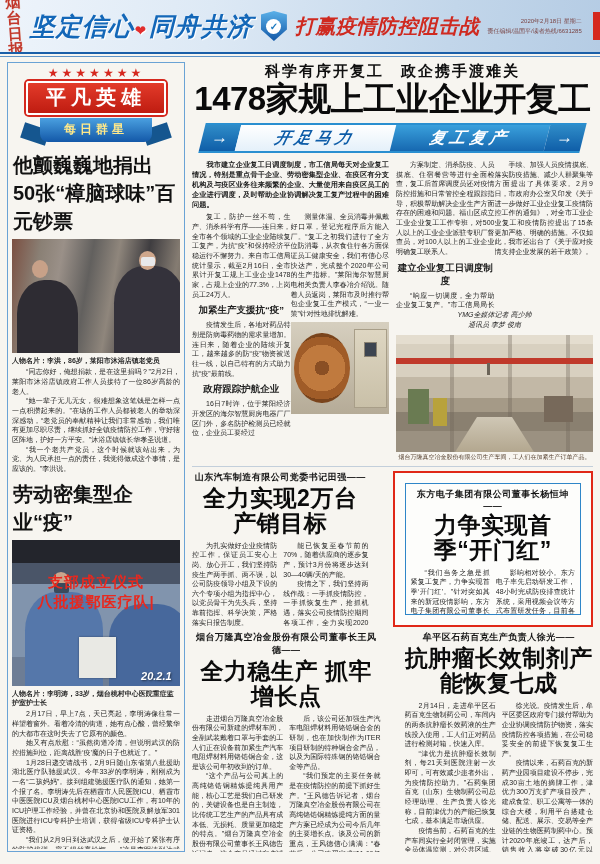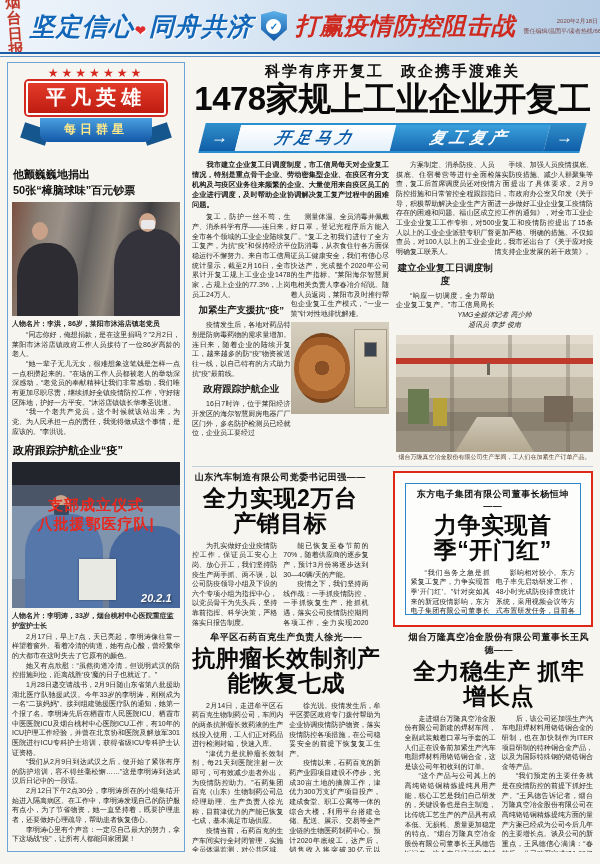--- a/index.html
+++ b/index.html
@@ -7,39 +7,39 @@
   body { font-family:"Liberation Sans", sans-serif; background:#efece6; color:#1f1f1f; }
   .page { width:600px; height:864px; background:#f7f5f0; position:relative; overflow:hidden; }
 
   
   .masthead { height:52px; background:linear-gradient(100deg,#eef4fb 0%,#dde9f5 35%,#c2d6ea 75%,#b5cce4 100%); display:flex; align-items:center; padding:0 5px 0 7px; gap:8px; overflow:hidden; }
   .logo { color:#c2372b; font-weight:bold; font-size:15px; line-height:1.05; width:48px; transform:rotate(-4deg); font-family:"Liberation Serif", serif; text-shadow:0.5px 0.5px 0 #e8d8d0; }
   .slogan { font-size:25px; font-weight:900; font-style:italic; color:#1367b8; letter-spacing:1px; white-space:nowrap; text-shadow:1px 1px 0 #ffffff; display:flex; align-items:center; }
   .heart { color:#e12d2d; font-size:13px; margin:8px 2px 0 1px; font-style:normal; }
   .shield { width:26px; height:30px; flex:none; background:linear-gradient(#5ab0e8,#1258a8); clip-path:polygon(50% 0,100% 12%,100% 62%,50% 100%,0 62%,0 12%); display:flex; align-items:center; justify-content:center; }
   .shield .check { background:#fff; border-radius:50%; width:15px; height:15px; color:#1e7ac0; font-size:10px; font-weight:bold; display:flex; align-items:center; justify-content:center; }
-  .campaign { font-size:24px; font-weight:900; font-style:italic; color:#cf2a20; white-space:nowrap; letter-spacing:0.5px; }
+  .campaign { font-size:20px; font-weight:900; font-style:italic; color:#cf2a20; white-space:nowrap; letter-spacing:0.5px; }
   .mast-right { margin-left:auto; text-align:right; font-size:6px; color:#7a4545; line-height:1.7; white-space:nowrap; }
   .pagenum { background:#d5281e; color:#fff; font-size:19px; font-weight:bold; width:40px; height:28px; flex:none; display:flex; align-items:center; justify-content:center; margin-left:3px; }
   .rule { height:5px; border-top:2px solid #1b5fa8; border-bottom:1px solid #5f94c8; }
 
   
   .content { display:flex; gap:7px; padding:5px 7px 6px; height:801px; }
   .leftcol { width:178px; flex:none; border:1px solid #6aa3d5; padding:4px 4px 2px; display:flex; flex-direction:column; overflow:hidden; }
   .rightcol { flex:1; display:flex; flex-direction:column; overflow:hidden; }
 
   
   .stars { color:#d5281e; text-align:center; font-size:12px; letter-spacing:3px; line-height:1.1; }
   .hero-box { background:linear-gradient(#e33b2a,#bf1c11); color:#fff; font-size:20px; font-weight:900; text-align:center; letter-spacing:5px; padding:1px 0 2px; border:2px solid #fff; box-shadow:0 0 0 2px #d5281e; border-radius:3px; margin:1px 14px 3px; }
-  .ribbon-wrap { position:relative; height:24px; margin-bottom:20px; }
+  .ribbon-wrap { position:relative; height:24px; margin-bottom:4px; }
   .ribbon-wrap::before,.ribbon-wrap::after { content:""; position:absolute; top:8px; width:26px; height:16px; background:#15568f; }
   .ribbon-wrap::before { left:10px; transform:rotate(18deg); }
   .ribbon-wrap::after { right:10px; transform:rotate(-18deg); }
   .ribbon { position:relative; z-index:1; margin:0 28px; background:linear-gradient(#4aa0e0,#1358a8); color:#ffe98a; font-weight:bold; font-size:12px; text-align:center; padding:3px 0 4px; letter-spacing:4px; border-radius:0 0 8px 8px; }
-  .f-headline { font-size:11px; font-weight:900; line-height:1.4; margin:5px 1px 4px; color:#121212; }
+  .f-headline { font-size:20px; font-weight:900; line-height:1.4; margin:5px 1px 4px; color:#121212; }
   .photo { position:relative; overflow:hidden; }
   .photo1 { height:114px; background:linear-gradient(100deg,#7b4f41 0%,#8a8075 16%,#9a9088 28%,#62605e 44%,#8f867c 58%,#3f3d40 74%,#857c72 90%,#6b635a 100%); }
   .p1-fig-a { position:absolute; left:3%; bottom:-2px; width:36%; height:66%; background:#2e2c33; border-radius:45% 45% 0 0; }
   .p1-fig-b { position:absolute; right:-3%; bottom:-2px; width:42%; height:78%; background:#34323b; border-radius:42% 42% 0 0; }
   .p1-head-a { position:absolute; left:12%; top:18%; width:16px; height:18px; background:#c8a188; border-radius:50%; }
   .p1-head-b { position:absolute; right:14%; top:10%; width:17px; height:19px; background:#cfa78c; border-radius:50%; }
   .p1-mask { position:absolute; right:15%; top:16%; width:14px; height:9px; background:#e8e8ea; border-radius:2px; }
   .photo2 { height:146px; background:linear-gradient(#23252c 0 16%,#4a5568 16% 30%,#8194ad 30% 80%,#6d7d95 80%); }
   .p2-suit-a { position:absolute; left:8%; bottom:-2px; width:46%; height:66%; background:#5577aa; border-radius:40% 40% 0 0; }
   .p2-suit-b { position:absolute; right:-6%; bottom:-2px; width:48%; height:58%; background:#47689c; border-radius:40% 40% 0 0; }
@@ -140,21 +140,21 @@
       </div>
       <div class="caption">人物名片：李洪，86岁，莱阳市沐浴店镇老党员</div>
       <div class="f1-paras">
         <p class="para">“同志你好，俺想捐款，是在这里捐吗？”2月2日，莱阳市沐浴店镇政府工作人员接待了一位86岁高龄的老人。</p>
         <p class="para">“她一辈子无儿无女，很难想象这笔钱是怎样一点一点积攒起来的。”在场的工作人员都被老人的举动深深感动，“老党员的奉献精神让我们非常感动，我们唯有更加尽职尽责，继续抓好全镇疫情防控工作，守好辖区阵地，护好一方平安。”沐浴店镇镇长华孝圣说道。</p>
         <p class="para">“我一个老共产党员，这个时候就该站出来，为党、为人民承担一点的责任，我觉得做成这个事情，是应该的。”李洪说。</p>
 
       </div>
 
       <div class="f-headline">
-        <div>政府跟踪护航企业“疫”</div>
+        <div>劳动密集型企业“疫”</div>
       </div>
       <div class="photo photo2">
         <div class="p2-suit-a"></div>
         <div class="p2-suit-b"></div>
         <div class="p2-head"></div>
         <div class="p2-mask2"></div>
         <div class="p2-paper"></div>
         <div class="p2-red">
           <div>支部成立仪式</div>
           <div>八批援鄂医疗队|</div>
@@ -265,50 +265,50 @@
                 <p class="para">疫情数据提供了高效便捷的手段，有效保证了湖北、山东以及烟台市疫情防控大数据采集汇总的准确性。</p>
 
               </div>
             </div>
           </div>
         </div>
       </div>
 
       <div class="row-arts row-de">
         <div class="art">
+          <div class="art-kicker">烟台万隆真空冶金股份有限公司董事长王风德——</div>
+          <div class="art-headline">全力稳生产 抓牢增长点</div>
+          <div class="acols">
+            <div class="mcol">
+              <p class="para">走进烟台万隆真空冶金股份有限公司新建的焊材车间，全副武装戴着口罩与手套的工人们正在设备前加紧生产汽车电阻焊材料用铬锆铜合金，这是该公司年初收到的订单。</p>
+              <p class="para">“这个产品与公司其上的高纯铬锆铜精炼提纯具用产能，核心工艺是我们自己研发的，关键设备也是自主制造，比传统工艺生产的产品具有成本低、无损耗、质量更加稳定的特点。”烟台万隆真空冶金股份有限公司董事长王风德告诉记者，这个产品经过客户试用，取得了良好的使用效果，春节前后，客户下了43吨、复工后又追加订单100吨。</p>
+            </div>
+            <div class="mcol">
+              <p class="para">后，该公司还加强生产汽车电阻焊材料用铬锆铜合金的研制，也在加快制作为ITER项目研制的特种铜合金产品，以及为国际特殊钢的铬锆铜合金等产品。</p>
+              <p class="para">“我们预定的主要任务就是在疫情防控的前提下抓好生产。”王风德告诉记者，烟台万隆真空冶金股份有限公司在高纯铬锆铜精炼提纯方面的量产方案已经成为公司今后几年的主要增长点。谈及公司的新重点，王风德信心满满：“春节后，公司购买完成了1.69亿元的股权增援，通过这些股权变更，公司优化了股东架构和结构，增强了自有资金实力，有利于理顺公司法人治理结构。”王风德表示，公司将抓好管理、加强创新，把握项目投产上量的好机会，走出一条高质量发展的好路子。</p>
+
+            </div>
+          </div>
+        </div>
+        <div class="art">
           <div class="art-kicker">牟平区石药百克生产负责人徐光——</div>
           <div class="art-headline">抗肿瘤长效制剂产能恢复七成</div>
           <div class="acols">
             <div class="mcol">
               <p class="para">2月14日，走进牟平区石药百克生物制药公司，车间内的两条抗肿瘤长效药液的生产线投入使用，工人们正对药品进行检测封箱，快速入库。</p>
               <p class="para">“津优力是抗肿瘤长效制剂，每21天到医院注射一次即可，可有效减少患者外出，为疫情防控助力。”石药集团百克（山东）生物制药公司总经理助理、生产负责人徐光称，目前津优力的产能已恢复七成，基本满足市场供应。</p>
               <p class="para">疫情当前，石药百克的生产车间实行全封闭管理，实施全员体温监测，对公共区域、公共设施每天3次消毒。“我们设置了30间隔离宿舍，对市外返厂人员进行隔离观察，储备了7万个口罩、3吨多消毒液、百余个护目镜等物资，可满足2个月防护需求。”</p>
             </div>
             <div class="mcol">
               <p class="para">徐光说。疫情发生后，牟平区委区政府专门拨付帮助为企业协调疫情防护物资，落实疫情防控各项措施，在公司稳妥安全的前提下恢复复工生产。</p>
               <p class="para">疫情以来，石药百克的新药产业园项目建设不停步，完成30亩土地的摘牌工作，津优力300万支扩产项目投产，建成食堂、职工公寓等一体的综合大楼，利用平台搭建仓储、配送、展示、交易等全产业链的生物医药制药中心。预计2020年底竣工，达产后，销售收入将突破30亿元以上。</p>
               <p class="para byline">
                 <span>YMG全媒体记者 唐嘉</span><br>
                 
               </p>
             </div>
           </div>
         </div>
-        <div class="art">
-          <div class="art-kicker">烟台万隆真空冶金股份有限公司董事长王风德——</div>
-          <div class="art-headline">全力稳生产 抓牢增长点</div>
-          <div class="acols">
-            <div class="mcol">
-              <p class="para">走进烟台万隆真空冶金股份有限公司新建的焊材车间，全副武装戴着口罩与手套的工人们正在设备前加紧生产汽车电阻焊材料用铬锆铜合金，这是该公司年初收到的订单。</p>
-              <p class="para">“这个产品与公司其上的高纯铬锆铜精炼提纯具用产能，核心工艺是我们自己研发的，关键设备也是自主制造，比传统工艺生产的产品具有成本低、无损耗、质量更加稳定的特点。”烟台万隆真空冶金股份有限公司董事长王风德告诉记者，这个产品经过客户试用，取得了良好的使用效果，春节前后，客户下了43吨、复工后又追加订单100吨。</p>
-            </div>
-            <div class="mcol">
-              <p class="para">后，该公司还加强生产汽车电阻焊材料用铬锆铜合金的研制，也在加快制作为ITER项目研制的特种铜合金产品，以及为国际特殊钢的铬锆铜合金等产品。</p>
-              <p class="para">“我们预定的主要任务就是在疫情防控的前提下抓好生产。”王风德告诉记者，烟台万隆真空冶金股份有限公司在高纯铬锆铜精炼提纯方面的量产方案已经成为公司今后几年的主要增长点。谈及公司的新重点，王风德信心满满：“春节后，公司购买完成了1.69亿元的股权增援，通过这些股权变更，公司优化了股东架构和结构，增强了自有资金实力，有利于理顺公司法人治理结构。”王风德表示，公司将抓好管理、加强创新，把握项目投产上量的好机会，走出一条高质量发展的好路子。</p>
-
-            </div>
-          </div>
-        </div>
       </div>
 
     </div>
   </div>
 </div>
 
 </body></html>

